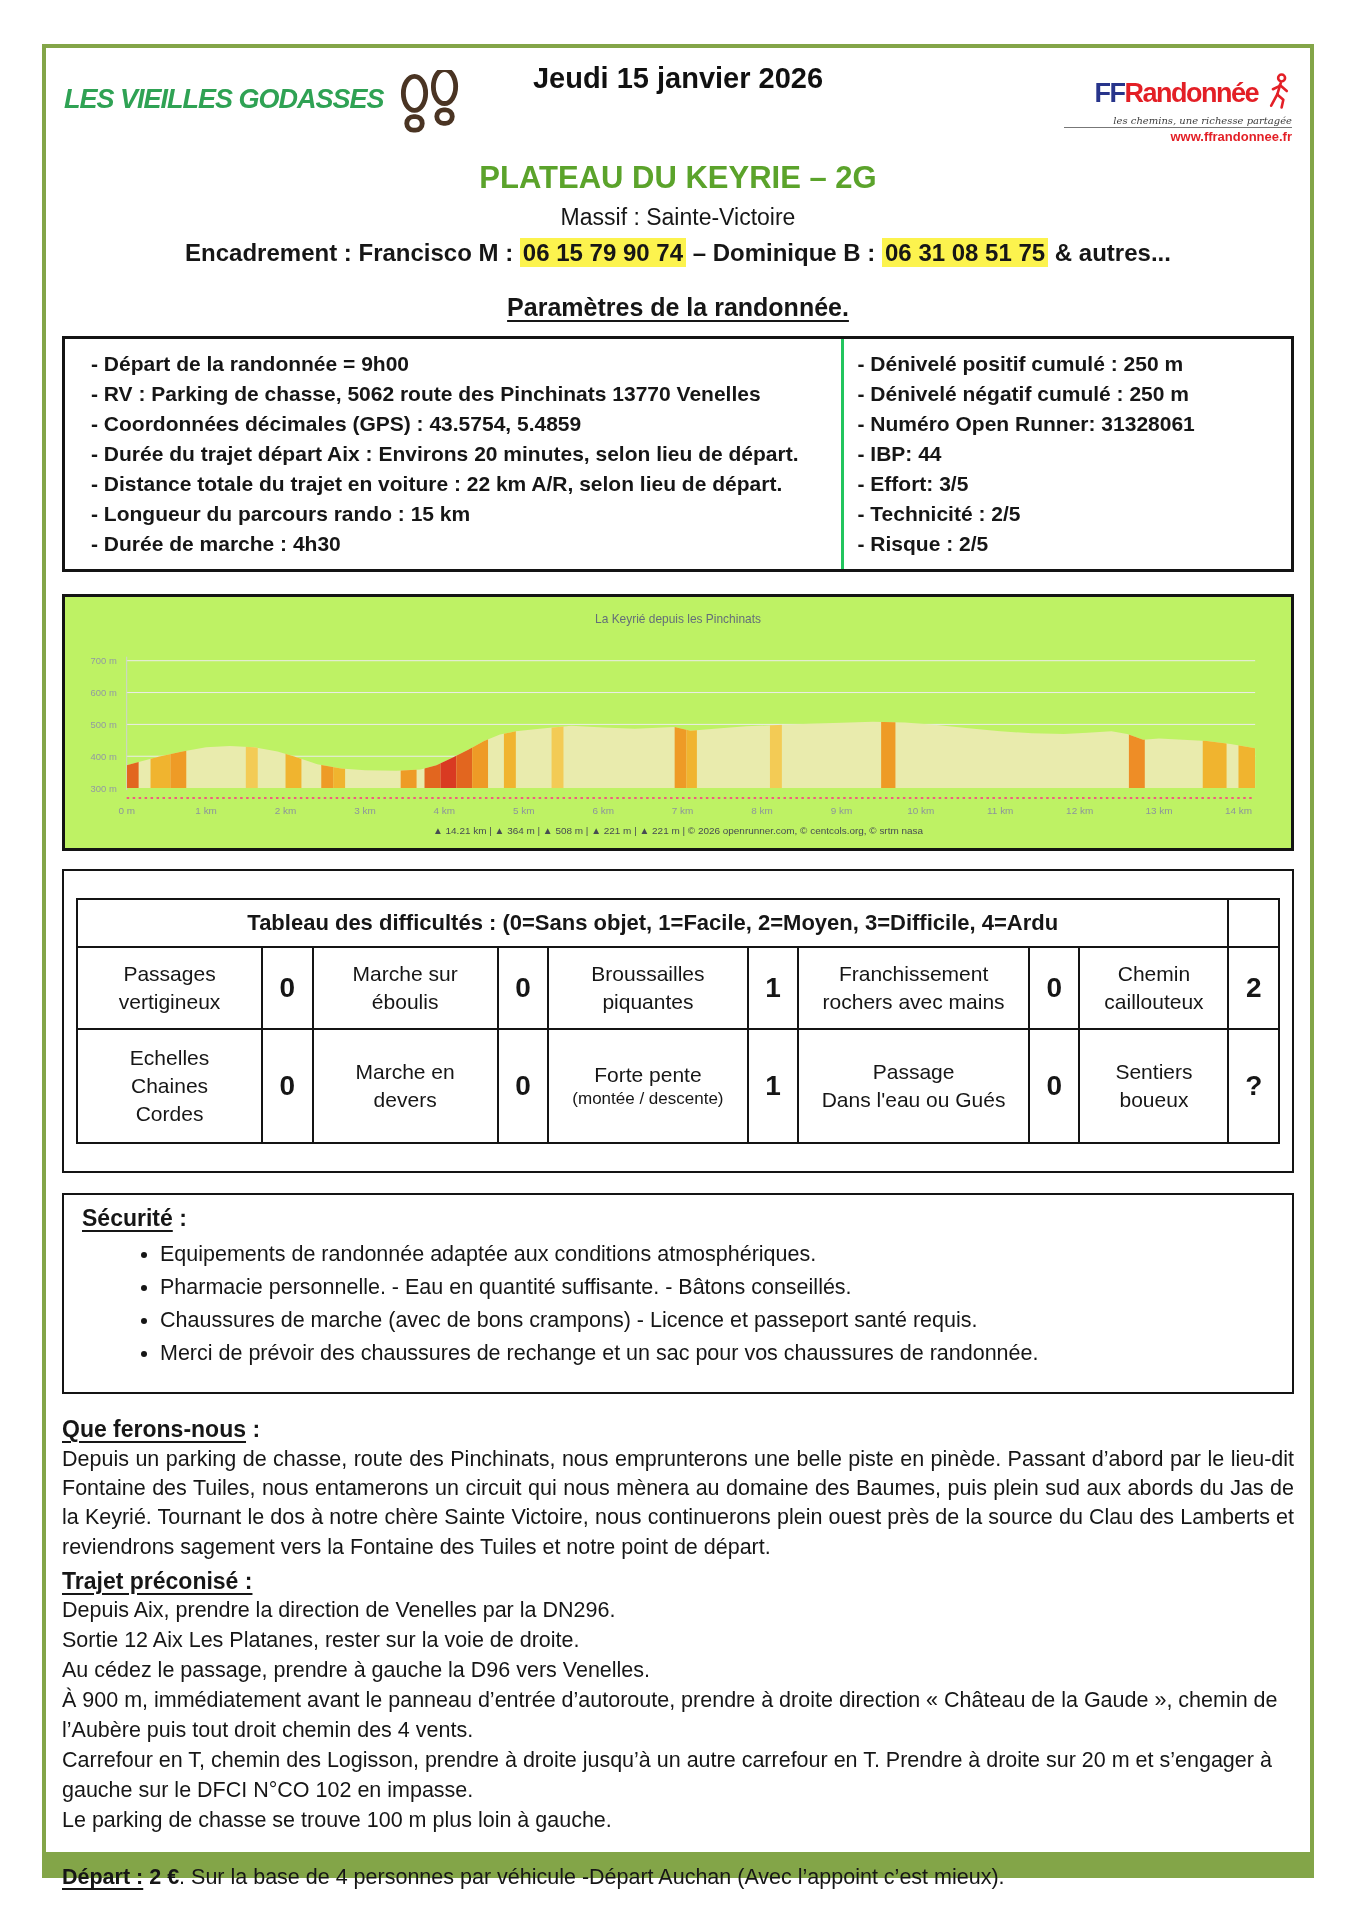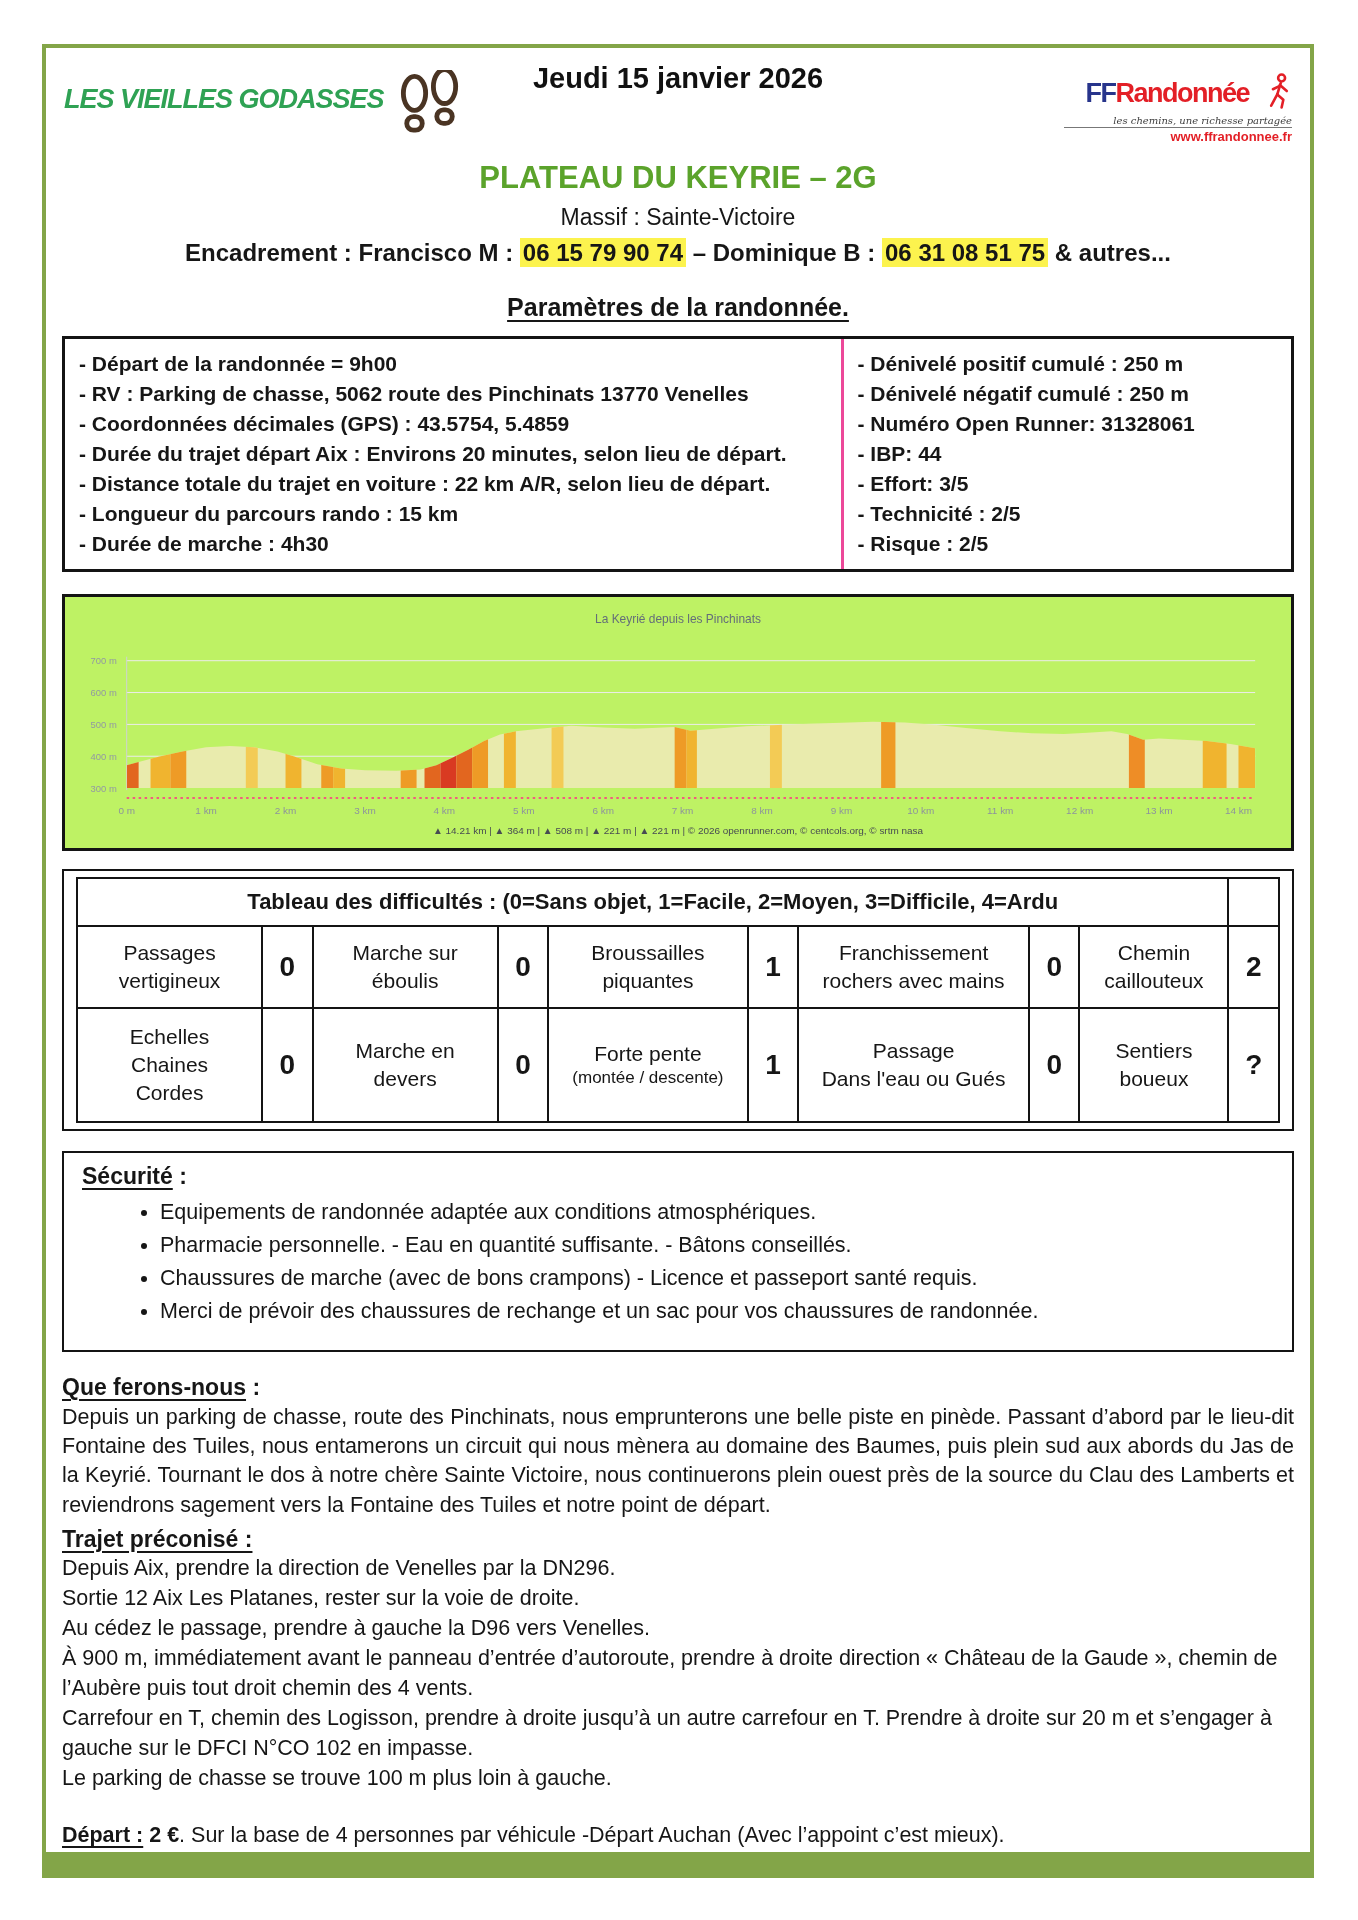--- a/index.html
+++ b/index.html
@@ -9,44 +9,44 @@
          border:4px solid #83a548;border-bottom:26px solid #83a548;box-sizing:border-box;
          padding:8px 16px 0 16px;}
   
   .hdr{position:relative;height:102px;}
   .club{position:absolute;left:2px;top:14px;display:flex;align-items:flex-start;gap:15px;text-align:right;}
   .club-name{font-size:27px;font-weight:bold;font-style:italic;color:#2fa254;
              letter-spacing:-1px;white-space:nowrap;padding-top:14px;}
   .date{position:absolute;left:0;right:0;top:6px;text-align:center;
         font-size:29px;font-weight:bold;color:#111;}
   .ffr{position:absolute;right:2px;top:16px;width:228px;text-align:right;}
-  .ffr-brandline{display:flex;align-items:center;justify-content:flex-end;gap:17px;}
+  .ffr-brandline{display:flex;align-items:center;justify-content:flex-end;gap:8px;}
   .ffr-brand{font-size:27px;font-weight:bold;letter-spacing:-1.5px;white-space:nowrap;}
   .ffr-ff{color:#27348b;}
   .ffr-rest{color:#e31f26;}
   .ffr-tag{font-family:"DejaVu Serif",serif;font-style:italic;font-size:10px;color:#3c3c3c;
            border-bottom:1px solid #777;padding-bottom:1px;margin-top:1px;}
   .ffr-web{font-size:13px;font-weight:bold;color:#e31f26;margin-top:1px;}
   
   .main-title{text-align:center;font-size:31px;font-weight:bold;color:#5ba32b;margin-top:2px;}
   .massif{text-align:center;font-size:23px;margin-top:8px;}
   .encadrement{text-align:center;font-size:24px;font-weight:bold;margin-top:8px;}
   .hl{background:#fcf34e;padding:1px 3px;}
   .sec-heading{text-align:center;font-size:25px;font-weight:bold;margin:26px 0 14px 0;}
   .sec-heading span{text-decoration:underline;text-decoration-thickness:2px;text-underline-offset:4px;}
   
   .params{display:flex;border:3px solid #141414;min-height:222px;}
-  .params-left{flex:0 0 63.5%;padding:10px 14px;border-right:3px solid #ec4899;box-sizing:border-box;}
+  .params-left{flex:0 0 63.5%;padding:10px 26px;border-right:3px solid #22c55e;box-sizing:border-box;}
   .params-right{flex:1;padding:10px 14px;box-sizing:border-box;}
   .pline{font-size:21px;font-weight:bold;line-height:30px;}
   
   .chart-box{border:3px solid #141414;margin-top:22px;background:#bef264;padding:4px 0 2px 0;}
   .chart-box svg{display:block;width:100%;height:auto;}
   
-  .diff-outer{border:2px solid #141414;margin-top:18px;padding:6px 12px;}
+  .diff-outer{border:2px solid #141414;margin-top:18px;padding:27px 12px;}
   table.diff{width:100%;border-collapse:collapse;table-layout:fixed;}
   table.diff td{border:2.5px solid #141414;text-align:center;vertical-align:middle;padding:2px 4px;}
   .diff-title-cell{font-size:22px;font-weight:bold;height:42px;}
   .diff-label{font-size:21px;line-height:1.32;white-space:pre-line;}
   .diff-sub{font-size:17px;display:block;}
   .diff-val{font-size:28px;font-weight:bold;}
   tr.diff-r1 td{height:76px;}
   tr.diff-r2 td{height:108px;}
   
   .sec-box{border:2.5px solid #141414;margin-top:20px;padding:10px 1px 18px 18px;}

